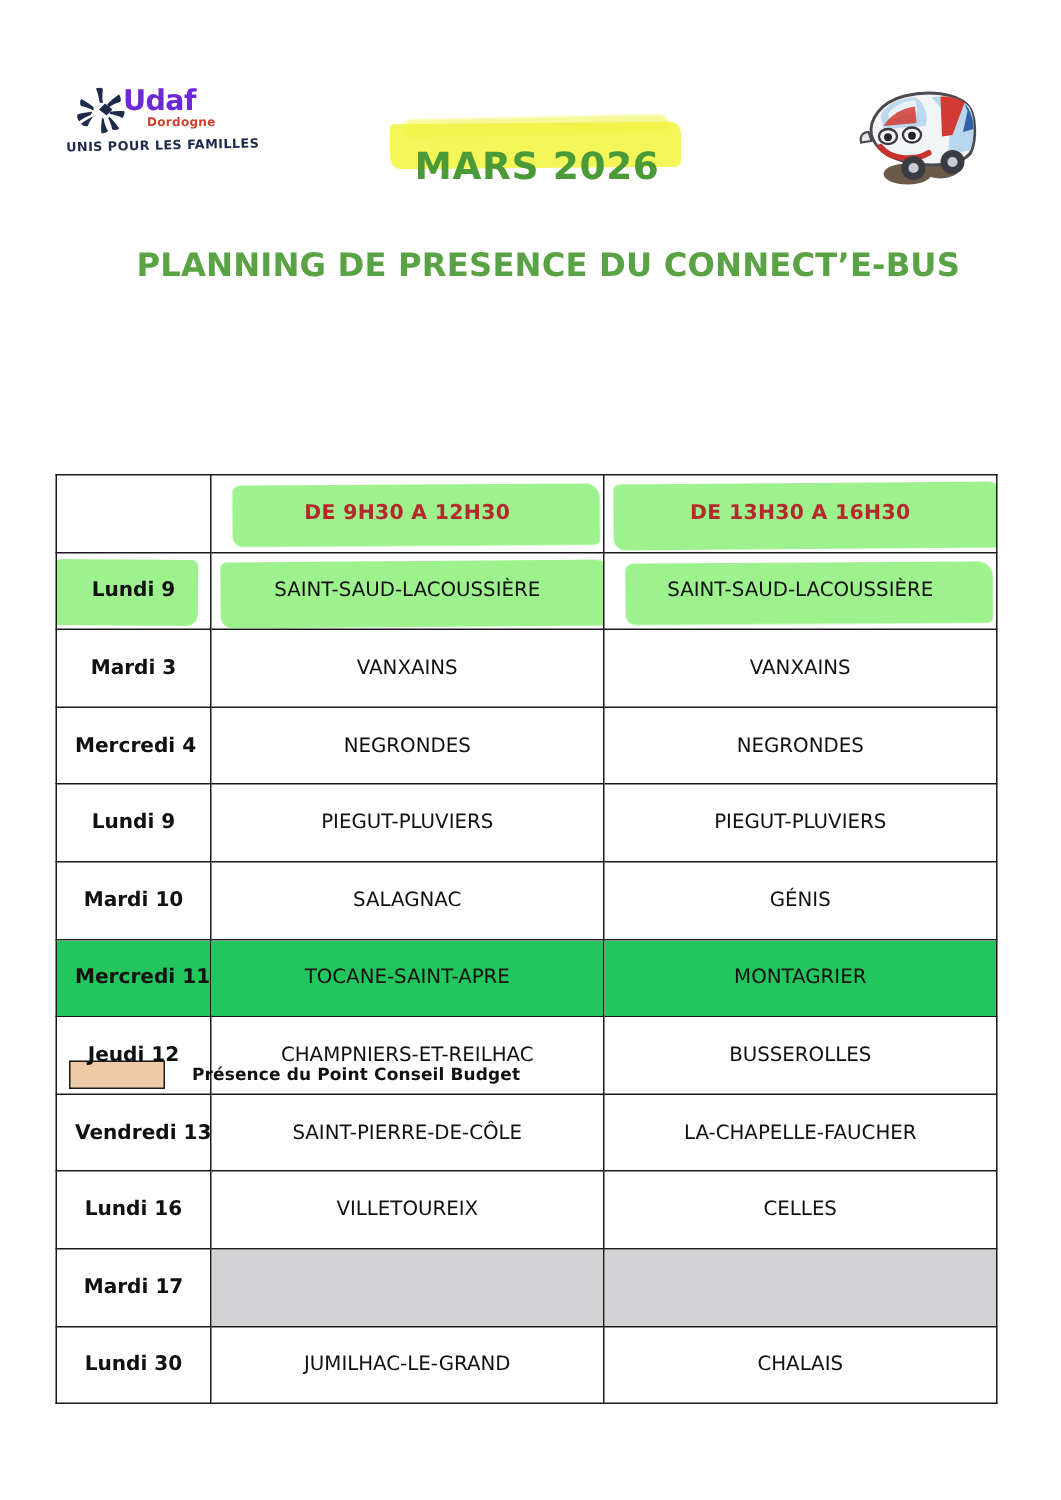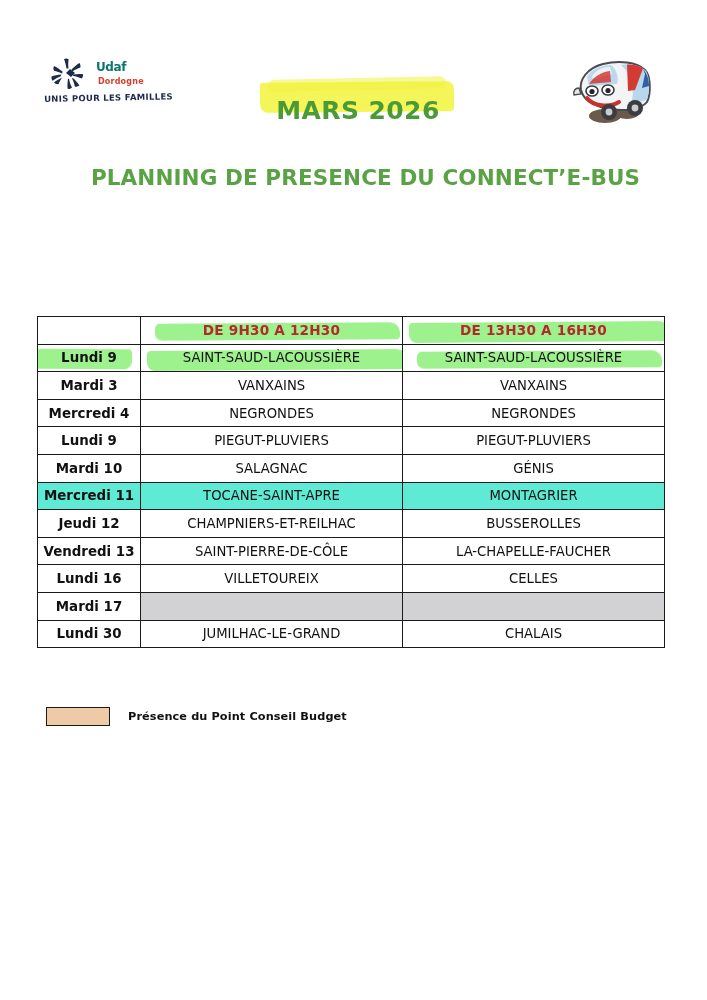--- a/index.html
+++ b/index.html
@@ -35,26 +35,26 @@
   }
   .logo-mark {
     position: absolute;
     left: 0;
     top: 0;
     width: 52px;
     height: 38px;
   }
   .logo-word {
     position: absolute;
-    left: 54px;
+    left: 40px;
     top: 1px;
     font-family: "DejaVu Sans", sans-serif;
-    font-size: 12px;
-    font-weight: bold;
-    color: #0f766e;
+    font-size: 19px;
+    font-weight: bold;
+    color: #6d28d9;
     letter-spacing: -0.4px;
     line-height: 20px;
   }
   .logo-sub {
     position: absolute;
     left: 56px;
     top: 21px;
     font-family: "DejaVu Sans", sans-serif;
     font-size: 8px;
     font-weight: bold;
@@ -153,21 +153,21 @@
     position: absolute;
     left: 37px;
     top: 316px;
     width: 627px;
     border-collapse: collapse;
     table-layout: fixed;
   }
   .table td {
     border: 1.3px solid #1a1a1a;
     height: 26.6px;
-    padding: 0;
+    padding: 12px;
     font-family: "DejaVu Sans", sans-serif;
     font-size: 13.2px;
     color: #111111;
     text-align: center;
     vertical-align: middle;
     position: relative;
     overflow: hidden;
     white-space: nowrap;
   }
   .col-day   { width: 103px; }
@@ -213,21 +213,21 @@
     left: 14px; right: 2px;
     top: 6px; bottom: 4px;
     border-radius: 5px 10px 4px 7px;
     transform: rotate(-0.35deg);
   }
   .cell-text {
     position: relative;
     z-index: 1;
   }
 
-  tr.pcb td { background: #5eead4; }
+  tr.pcb td { background: #22c55e; }
   tr.closed td.slot-cell { background: #d2d2d4; }
 
   
   .legend {
     position: absolute;
     left: 46px;
     top: 707px;
     display: flex;
     align-items: center;
   }

